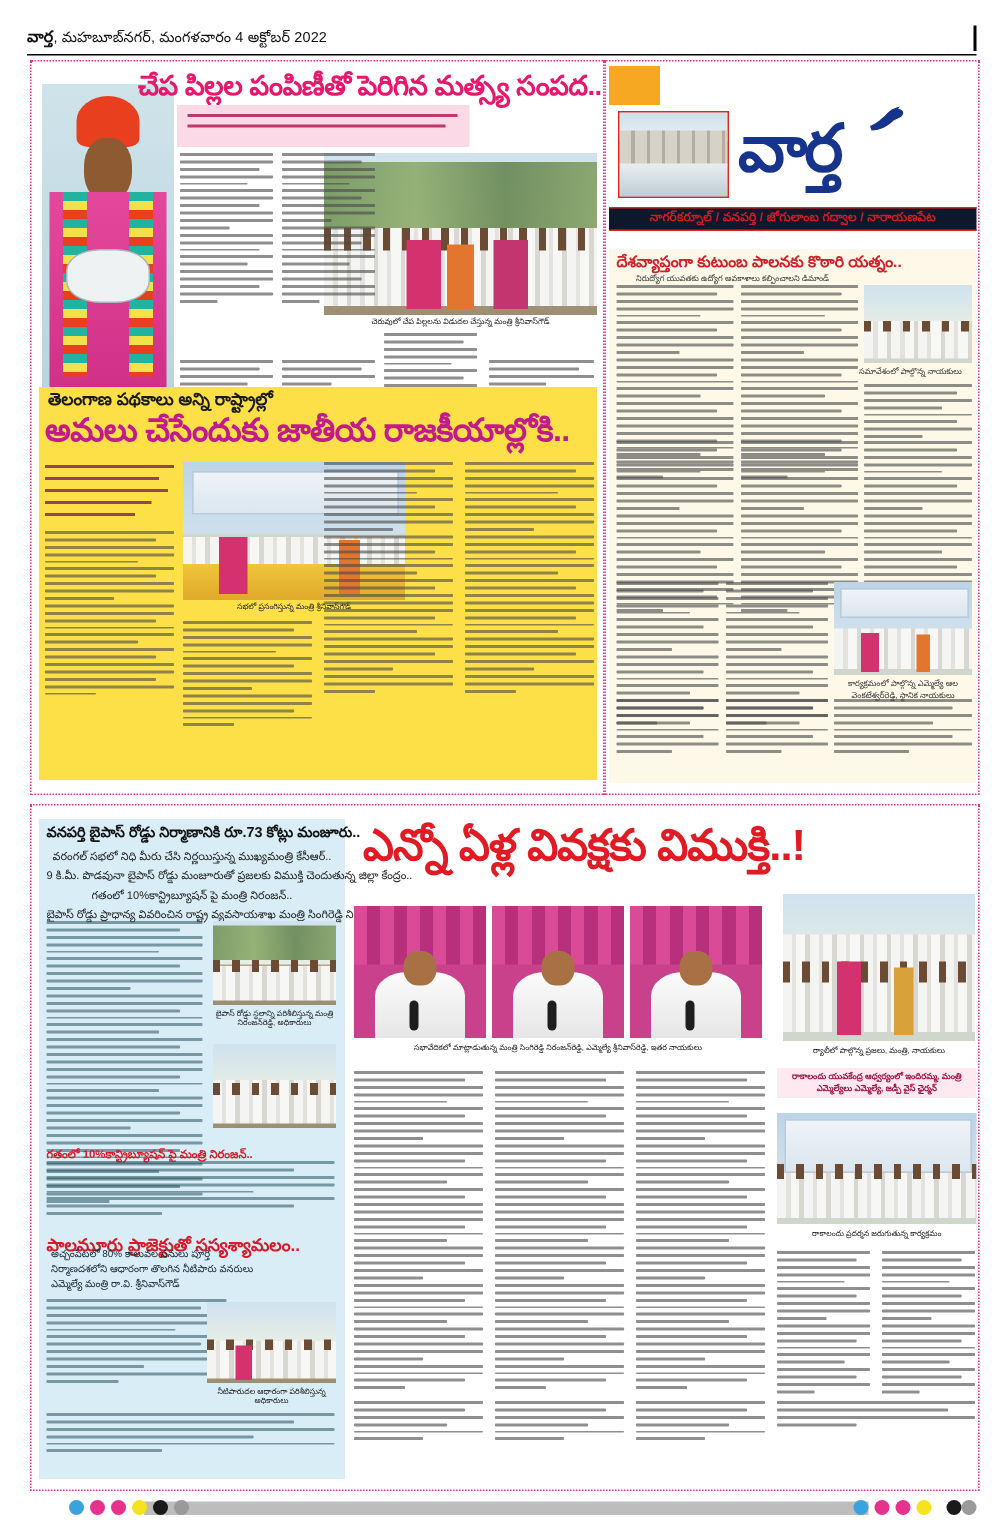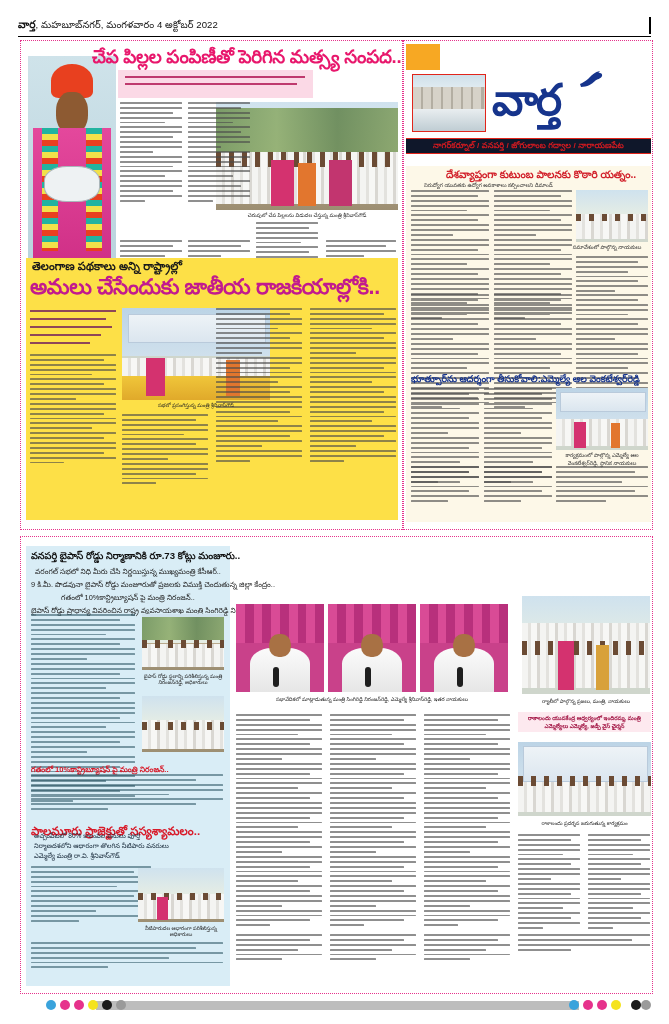--- a/index.html
+++ b/index.html
@@ -452,21 +452,21 @@
     </svg>
     <div class="word">వార్త</div>
   </div>
   <div id="mh-strip">
     <div class="s">నాగర్‌కర్నూల్ / వనపర్తి  /  జోగులాంబ గద్వాల / నారాయణపేట</div>
   </div>
 </div>
 
 <div id="rcol">
 
-  <div class="rhl" style="position:absolute;left:5px;top:3px;margin-left:35px;">దేశవ్యాప్తంగా కుటుంబ పాలనకు కొఠారి యత్నం..</div>
+  <div class="rhl" style="position:absolute;left:5px;top:3px;">దేశవ్యాప్తంగా కుటుంబ పాలనకు కొఠారి యత్నం..</div>
   <div style="position:absolute;left:18px;top:16px;font-size:5.4px;color:#333;white-space:nowrap;">నిరుద్యోగ యువతకు ఉద్యోగ అవకాశాలు కల్పించాలని డిమాండ్</div>
 
   <div class="ph" style="position:absolute;left:170px;top:24px;width:72px;height:52px;">
     <div class="sky"></div>
       <div class="crowd"></div>
       <div class="heads"></div>
   </div>
   <div class="cap" style="position:absolute;left:160px;top:78px;width:82px;">సమావేశంలో పాల్గొన్న నాయకులు</div>
 
   <div class="para tiny" style="position:absolute;left:5px;top:24px;width:78px;">
@@ -610,21 +610,20 @@
     <span class="ln"></span>
       <span class="ln sh3"></span>
       <span class="ln"></span>
       <span class="ln"></span>
     <span class="ln"></span>
       <span class="ln sh3"></span>
       <span class="ln"></span>
       <span class="ln sh4"></span>
   </div>
 
-  <div class="rhl2" style="position:absolute;left:5px;top:208px;font-size:9.3px;">భూత్పూర్‌ను ఆదర్శంగా తీసుకోవాలి:ఎమ్మెల్యే ఆల వెంకటేశ్వర్‌రెడ్డి</div>
 
   <div class="ph stage" style="position:absolute;left:150px;top:222px;width:92px;height:62px;">
     <div class="sky"></div>
       <div class="banner"></div>
       <div class="crowd" style="height:44%"></div>
     <div class="saree" style="left:20%"></div>
       <div class="saree2" style="left:60%"></div>
   </div>
   <div class="cap" style="position:absolute;left:150px;top:286px;width:92px;">కార్యక్రమంలో పాల్గొన్న ఎమ్మెల్యే ఆల వెంకటేశ్వర్‌రెడ్డి, స్థానిక నాయకులు</div>
 
@@ -816,20 +815,21 @@
     <div class="para blue tiny" style="width:192px;position:absolute;left:5px;top:396px;">
       <span class="ln"></span>
         <span class="ln sh3"></span>
         <span class="ln"></span>
         <span class="ln sh"></span>
       <span class="ln"></span>
         <span class="ln sh4"></span>
     </div>
   </div>
 
+  <div class="bighl">ఎన్నో ఏళ్ల వివక్షకు విముక్తి..!</div>
 
 
   <div class="ph portrait" style="position:absolute;left:210px;top:58px;width:88px;height:88px;">
     <div class="drape"></div>
       <div class="shirt"></div>
       <div class="face"></div>
       <div class="mic"></div>
   </div>
   <div class="ph portrait" style="position:absolute;left:302px;top:58px;width:88px;height:88px;">
     <div class="drape"></div>

